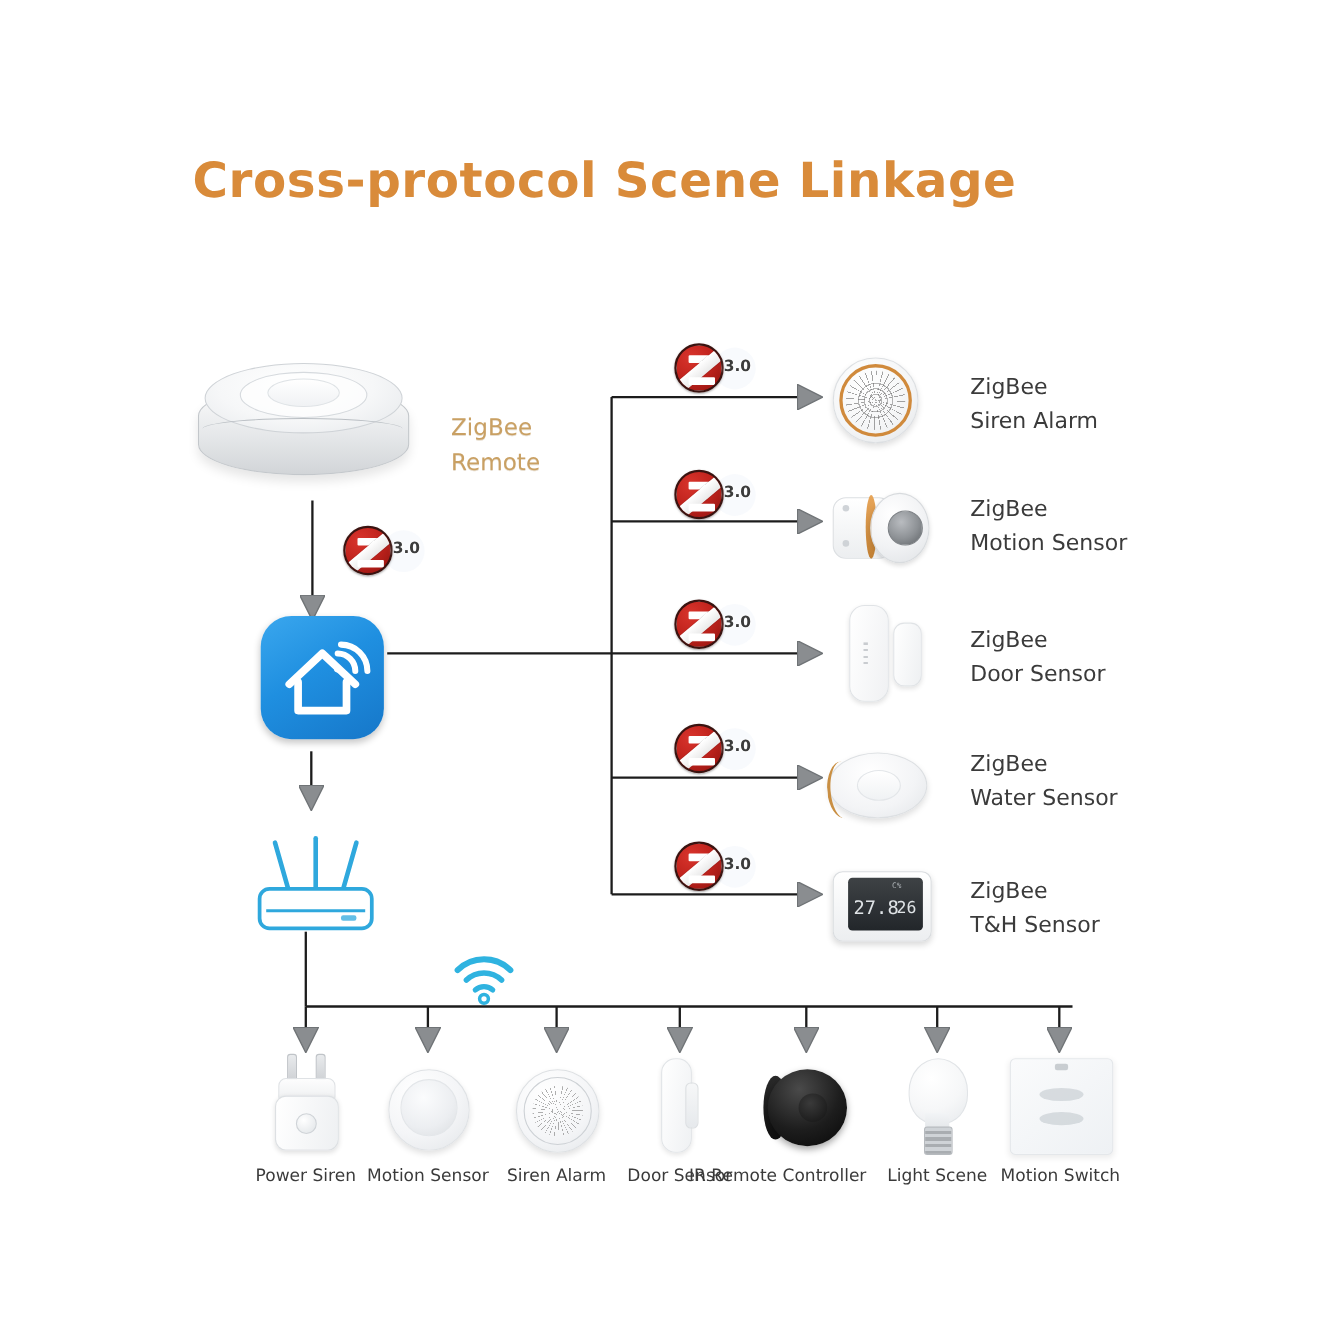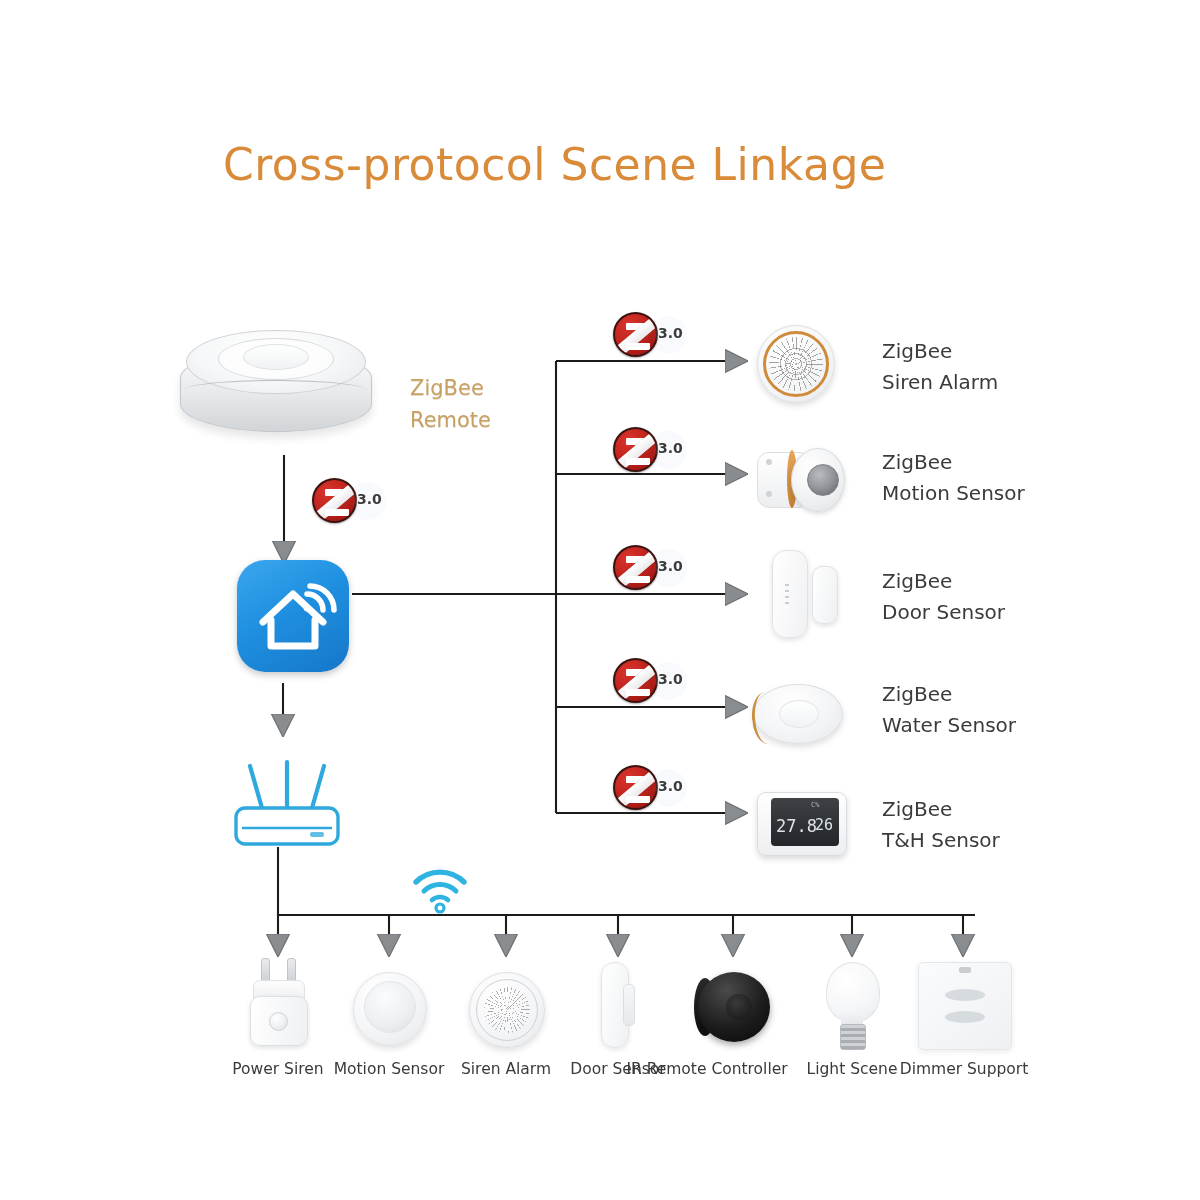--- a/index.html
+++ b/index.html
@@ -11,22 +11,21 @@
   }
   .stage{position:absolute;left:0;top:0;width:1200px;height:1200px;}
   .abs{position:absolute;}
 
   
   #page-title{
     left:175px; top:139px; width:800px;
     font-size:44px; letter-spacing:.5px;
     color:#d98b3a; white-space:nowrap;
     font-family:"DejaVu Sans", sans-serif;
-    font-weight:400;
-    margin-left:48px;
+    font-weight:700;
   }
   #subtitle{
     left:175px; top:205px; width:740px;
     font-size:25px; line-height:38px; color:#3a3a3a;
     font-family:"DejaVu Sans", sans-serif;
   }
 
   
   .dev-label{
     font-size:20px; line-height:31px; color:#3b3b3b;
@@ -520,15 +519,15 @@
   </div>
   <div class="abs bot-label" style="left:752px;top:1060px;width:200px;">Light Scene</div>
 
   <div class="abs bdev" style="left:918px;top:962px;">
     <div class="dimmer">
         <div class="mini"></div>
         <div class="d1"></div>
         <div class="d2"></div>
       </div>
   </div>
-  <div class="abs bot-label" style="left:864px;top:1060px;width:200px;">Dimmer Support</div>
+  <div class="abs bot-label" style="left:864px;top:1060px;width:200px;">Motion Switch</div>
 
 </div>
 
 </body></html>

